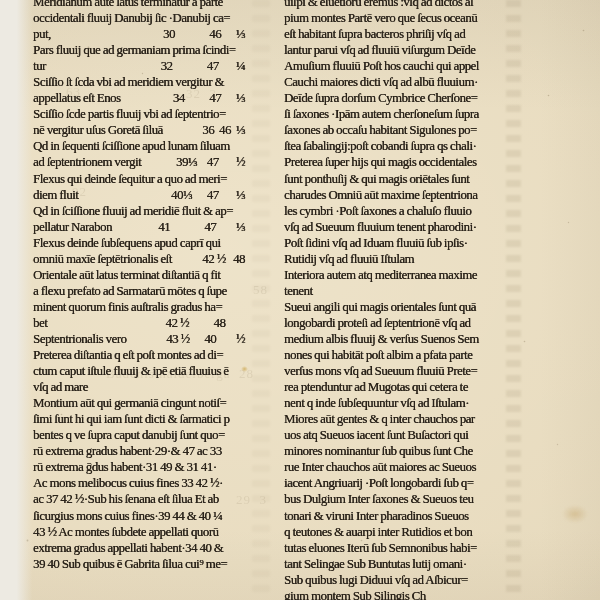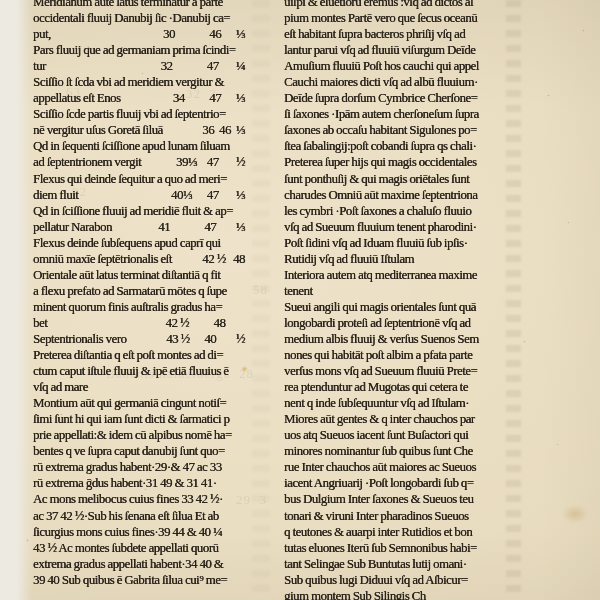--- a/index.html
+++ b/index.html
@@ -101,21 +101,20 @@
       <div class="line"><span class="t">Orientale aūt latus terminat diſtantiā q fit</span></div>
       <div class="line"><span class="t">a flexu prefato ad Sarmatarū mōtes q ſupe</span></div>
       <div class="line"><span class="t">minent quorum finis auſtralis gradus ha=</span></div>
       <div class="line"><span class="t">bet</span><span class="n">42 ½          48        </span></div>
       <div class="line"><span class="t">Septentrionalis vero</span><span class="n">43 ½      40        ½</span></div>
       <div class="line"><span class="t">Preterea diſtantia q eſt poſt montes ad di=</span></div>
       <div class="line"><span class="t">ctum caput iſtule fluuij &amp; ipē etiā fluuius ē</span></div>
       <div class="line"><span class="t">vſq ad mare</span></div>
       <div class="line"><span class="t">Montium aūt qui germaniā cingunt notiſ=</span></div>
       <div class="line"><span class="t">ſimi ſunt hi qui iam ſunt dicti &amp; ſarmatici p</span></div>
-      <div class="line"><span class="t">prie appellati:&amp; idem cū alpibus nomē ha=</span></div>
       <div class="line"><span class="t">bentes q ve ſupra caput danubij ſunt quo=</span></div>
       <div class="line"><span class="t">rū extrema gradus habent·29·&amp; 47 ac 33</span></div>
       <div class="line"><span class="t">rū extrema ḡdus habent·31 49 &amp; 31 41·</span></div>
       <div class="line"><span class="t">Ac mons melibocus cuius fines 33 42 ½·</span></div>
       <div class="line"><span class="t">ac 37 42 ½·Sub his ſenana eſt ſilua Et ab</span></div>
       <div class="line"><span class="t">ſicurgius mons cuius fines·39 44 &amp; 40 ¼</span></div>
       <div class="line"><span class="t">43 ½ Ac montes ſubdete appellati quorū</span></div>
       <div class="line"><span class="t">extrema gradus appellati habent·34 40 &amp;</span></div>
       <div class="line"><span class="t">39 40 Sub quibus ē Gabrita ſilua cui⁹ me=</span></div>
     </div>

